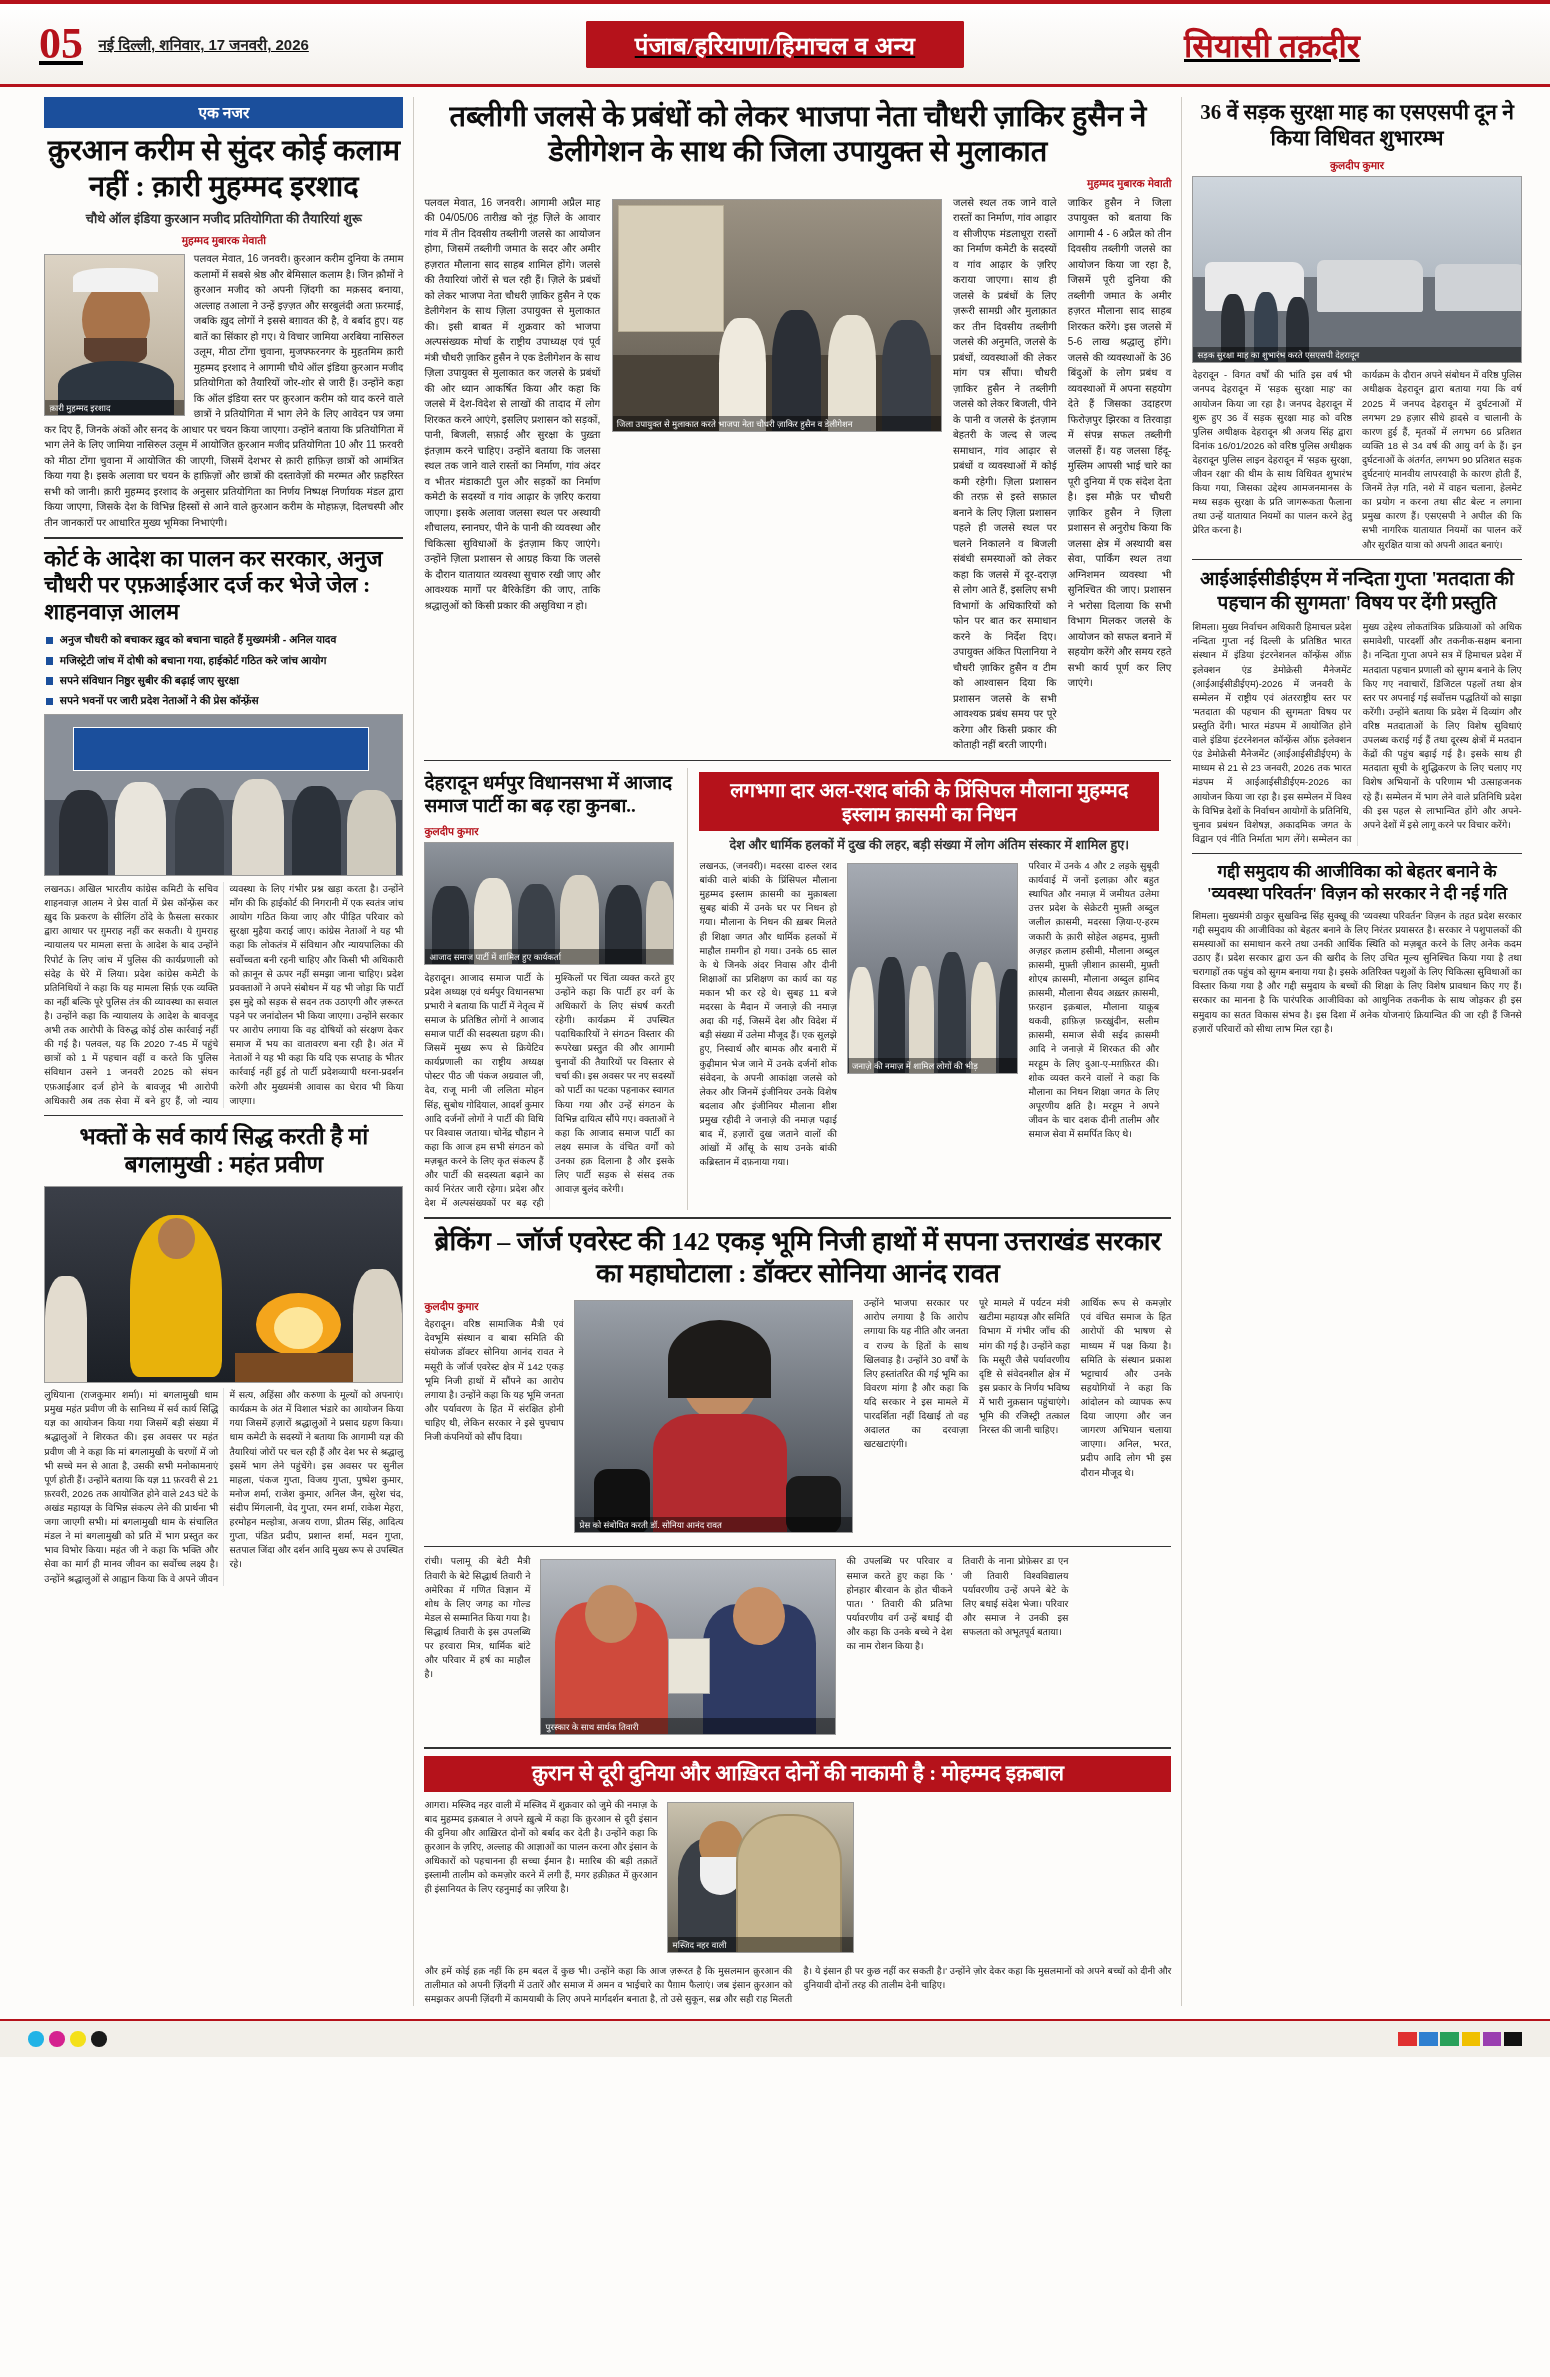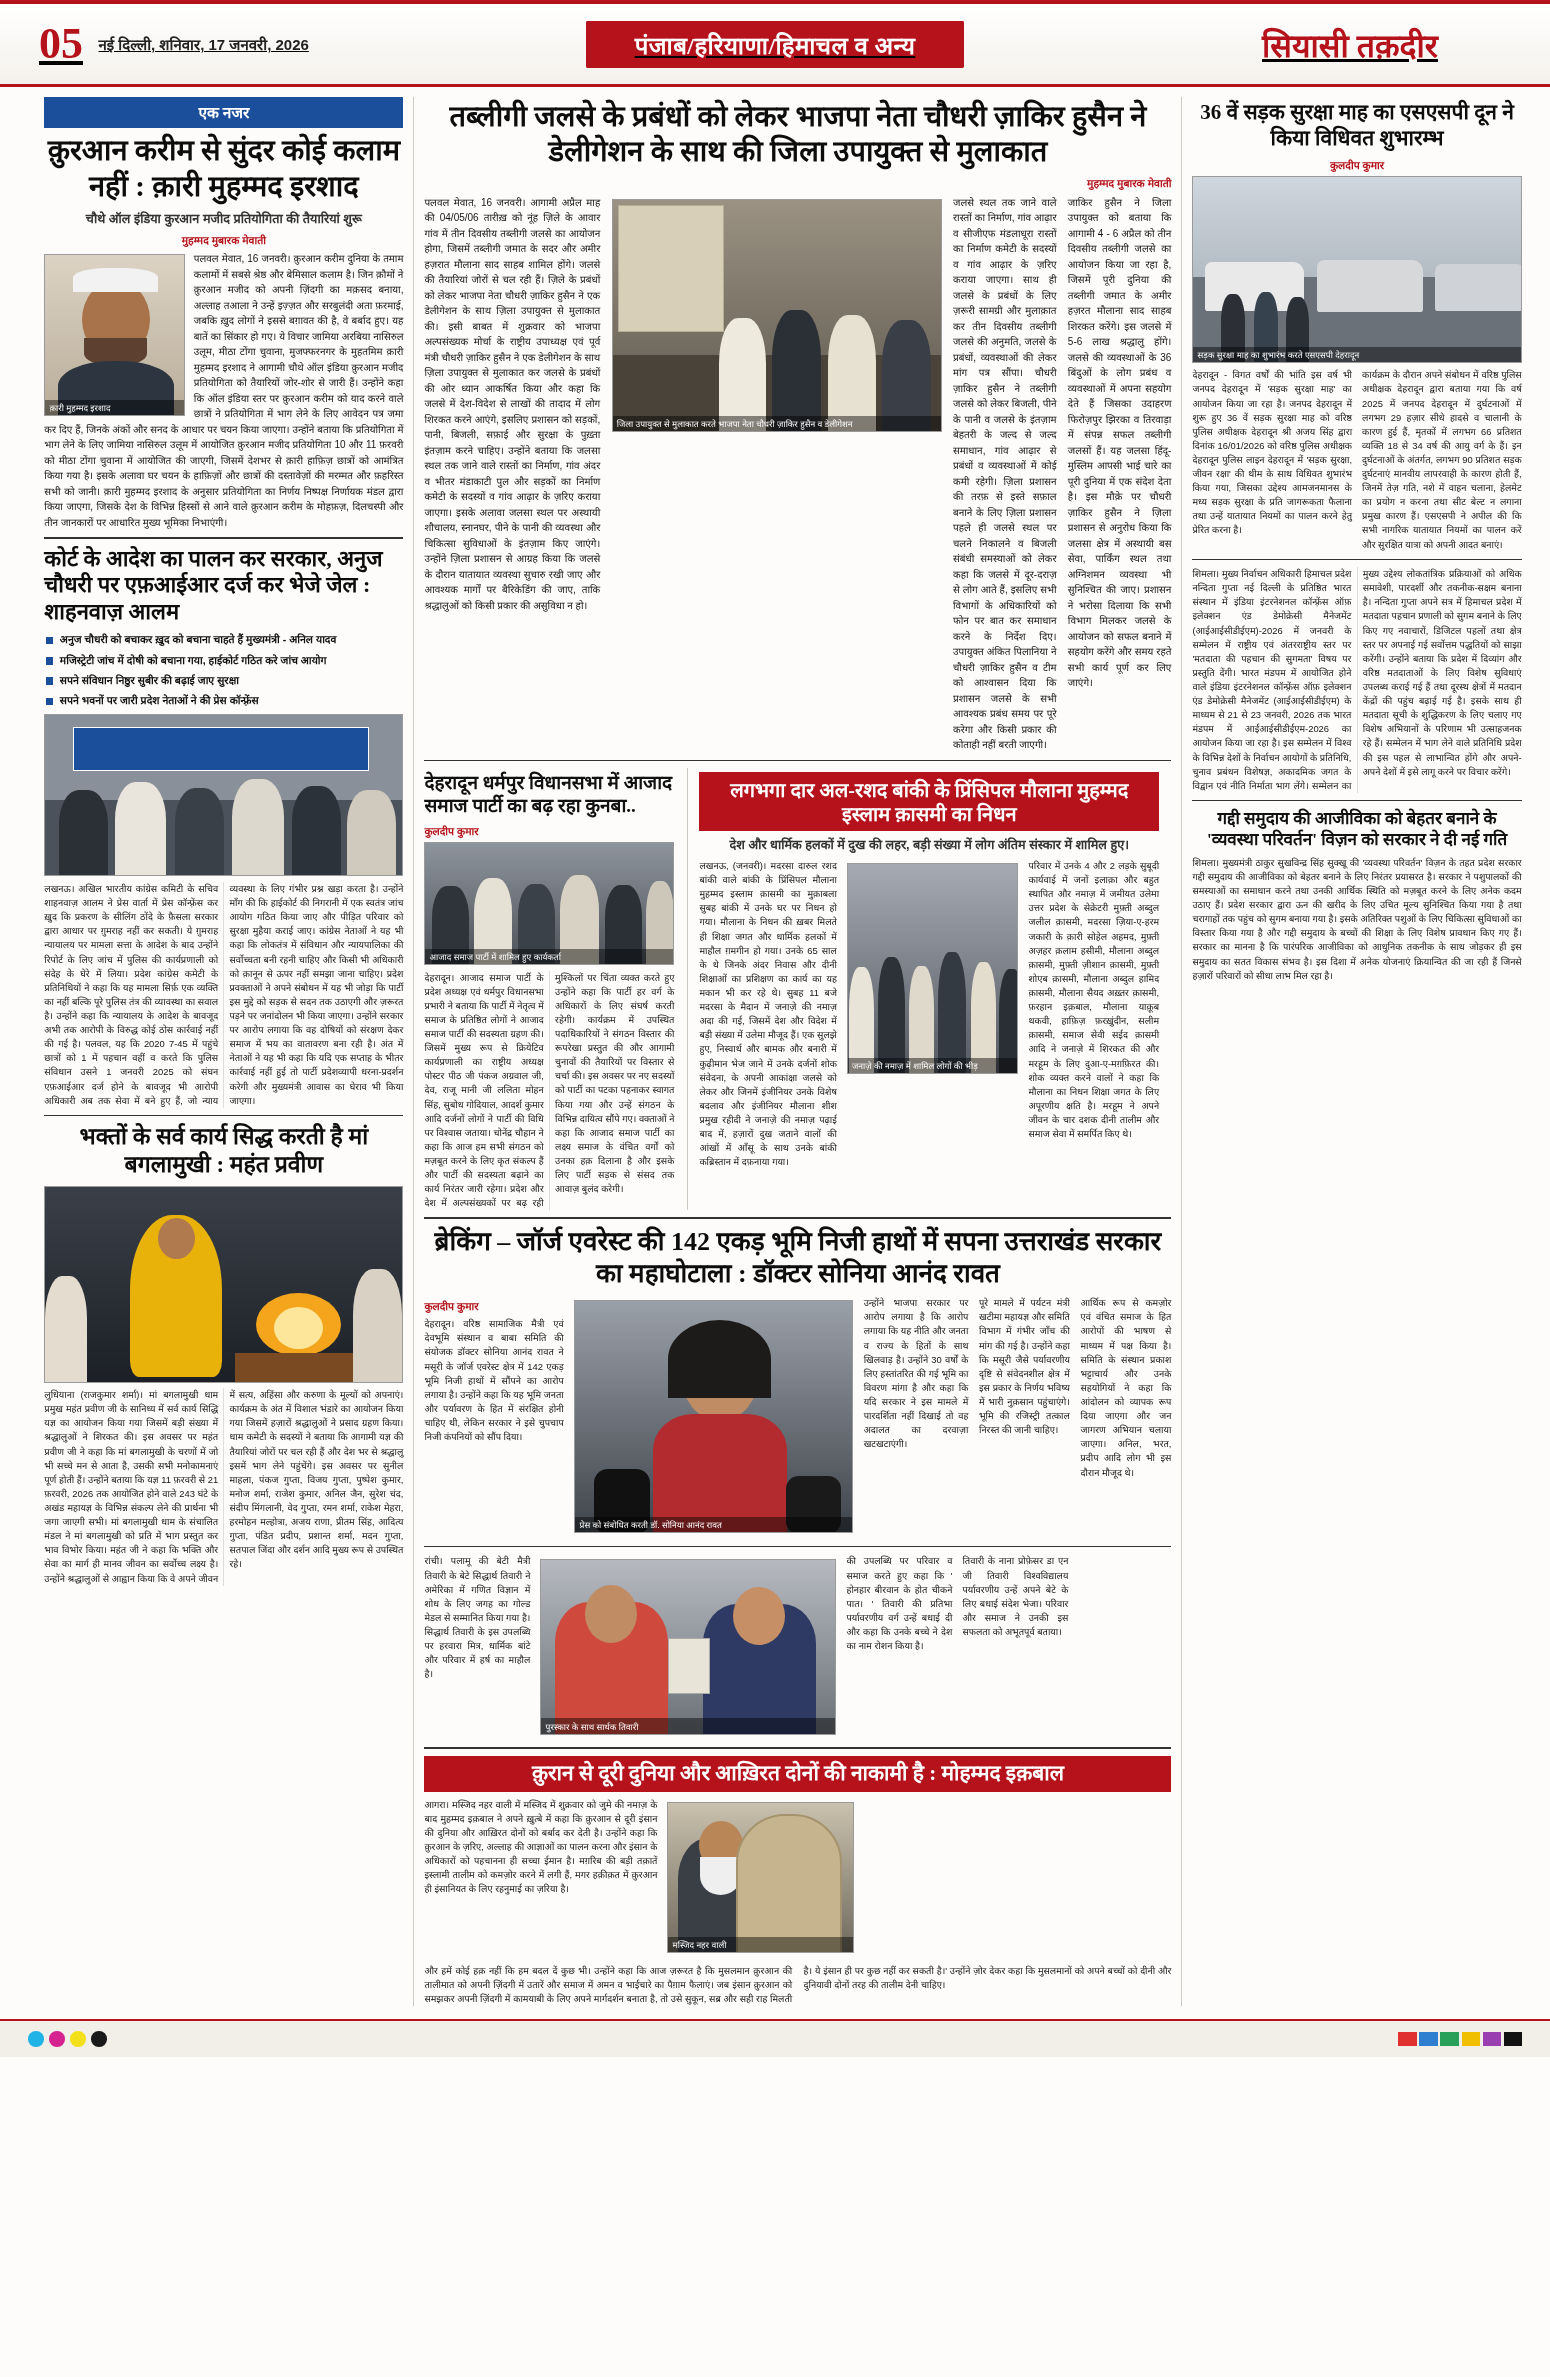--- a/index.html
+++ b/index.html
@@ -35,21 +35,21 @@
   .mh-date { font-size: 15px; color:#222; font-weight:bold; }
   .mh-center {
     flex:1; display:flex; align-items:center; justify-content:center;
   }
   .mh-center-inner {
     background:#b5121b; color:#fff; font-size:24px; font-weight:bold;
     padding: 7px 49px; border-radius: 1.4px; letter-spacing:0.4px;
     font-family:"Liberation Serif", serif;
   }
   .mh-right {
-    width: 366px; display:flex; align-items:center; justify-content:center;
+    width: 366px; display:flex; align-items:center; justify-content:flex-start;
     padding-right: 34px;
   }
   .mh-logo {
     font-size: 32px; font-weight:bold; color:#b5121b;
     font-family:"Liberation Serif", serif;
   }
   .top-rule { height:4.2px; background:#b5121b; }
 
   
   .content {
@@ -396,20 +396,21 @@
         </div>
         <div style="display:flex;gap:10px;">
           <div class="body-text small" style="flex:1;">देहरादून - विगत वर्षों की भांति इस वर्ष भी जनपद देहरादून में 'सड़क सुरक्षा माह' का आयोजन किया जा रहा है। जनपद देहरादून में शुरू हुए 36 वें सड़क सुरक्षा माह को वरिष्ठ पुलिस अधीक्षक देहरादून श्री अजय सिंह द्वारा दिनांक 16/01/2026 को वरिष्ठ पुलिस अधीक्षक देहरादून पुलिस लाइन देहरादून में 'सड़क सुरक्षा, जीवन रक्षा' की थीम के साथ विधिवत शुभारंभ किया गया, जिसका उद्देश्य आमजनमानस के मध्य सड़क सुरक्षा के प्रति जागरूकता फैलाना तथा उन्हें यातायात नियमों का पालन करने हेतु प्रेरित करना है।</div>
           <div class="body-text small" style="flex:1;">कार्यक्रम के दौरान अपने संबोधन में वरिष्ठ पुलिस अधीक्षक देहरादून द्वारा बताया गया कि वर्ष 2025 में जनपद देहरादून में दुर्घटनाओं में लगभग 29 हज़ार सीधे हादसे व चालानी के कारण हुई हैं, मृतकों में लगभग 66 प्रतिशत व्यक्ति 18 से 34 वर्ष की आयु वर्ग के हैं। इन दुर्घटनाओं के अंतर्गत, लगभग 90 प्रतिशत सड़क दुर्घटनाएं मानवीय लापरवाही के कारण होती हैं, जिनमें तेज़ गति, नशे में वाहन चलाना, हेलमेट का प्रयोग न करना तथा सीट बेल्ट न लगाना प्रमुख कारण हैं। एसएसपी ने अपील की कि सभी नागरिक यातायात नियमों का पालन करें और सुरक्षित यात्रा को अपनी आदत बनाएं।</div>
         </div>
       </article>
 
       <div class="blockline"></div>
 
       <article>
+        <h3 class="hl" style="font-size:19px;">आईआईसीडीईएम में नन्दिता गुप्ता 'मतदाता की पहचान की सुगमता' विषय पर देंगी प्रस्तुति</h3>
         <div class="body-text small cols2">शिमला। मुख्य निर्वाचन अधिकारी हिमाचल प्रदेश नन्दिता गुप्ता नई दिल्ली के प्रतिष्ठित भारत संस्थान में इंडिया इंटरनेशनल कॉन्फ़्रेंस ऑफ़ इलेक्शन एंड डेमोक्रेसी मैनेजमेंट (आईआईसीडीईएम)-2026 में जनवरी के सम्मेलन में राष्ट्रीय एवं अंतरराष्ट्रीय स्तर पर 'मतदाता की पहचान की सुगमता' विषय पर प्रस्तुति देंगी। भारत मंडपम में आयोजित होने वाले इंडिया इंटरनेशनल कॉन्फ़्रेंस ऑफ़ इलेक्शन एंड डेमोक्रेसी मैनेजमेंट (आईआईसीडीईएम) के माध्यम से 21 से 23 जनवरी, 2026 तक भारत मंडपम में आईआईसीडीईएम-2026 का आयोजन किया जा रहा है। इस सम्मेलन में विश्व के विभिन्न देशों के निर्वाचन आयोगों के प्रतिनिधि, चुनाव प्रबंधन विशेषज्ञ, अकादमिक जगत के विद्वान एवं नीति निर्माता भाग लेंगे। सम्मेलन का मुख्य उद्देश्य लोकतांत्रिक प्रक्रियाओं को अधिक समावेशी, पारदर्शी और तकनीक-सक्षम बनाना है। नन्दिता गुप्ता अपने सत्र में हिमाचल प्रदेश में मतदाता पहचान प्रणाली को सुगम बनाने के लिए किए गए नवाचारों, डिजिटल पहलों तथा क्षेत्र स्तर पर अपनाई गई सर्वोत्तम पद्धतियों को साझा करेंगी। उन्होंने बताया कि प्रदेश में दिव्यांग और वरिष्ठ मतदाताओं के लिए विशेष सुविधाएं उपलब्ध कराई गई हैं तथा दूरस्थ क्षेत्रों में मतदान केंद्रों की पहुंच बढ़ाई गई है। इसके साथ ही मतदाता सूची के शुद्धिकरण के लिए चलाए गए विशेष अभियानों के परिणाम भी उत्साहजनक रहे हैं। सम्मेलन में भाग लेने वाले प्रतिनिधि प्रदेश की इस पहल से लाभान्वित होंगे और अपने-अपने देशों में इसे लागू करने पर विचार करेंगे।</div>
       </article>
 
       <div class="blockline"></div>
 
       <article>
         <h4 class="hl" style="font-size:17px;">गद्दी समुदाय की आजीविका को बेहतर बनाने के 'व्यवस्था परिवर्तन' विज़न को सरकार ने दी नई गति</h4>
         <div class="body-text small">शिमला। मुख्यमंत्री ठाकुर सुखविन्द्र सिंह सुक्खू की 'व्यवस्था परिवर्तन' विज़न के तहत प्रदेश सरकार गद्दी समुदाय की आजीविका को बेहतर बनाने के लिए निरंतर प्रयासरत है। सरकार ने पशुपालकों की समस्याओं का समाधान करने तथा उनकी आर्थिक स्थिति को मज़बूत करने के लिए अनेक कदम उठाए हैं। प्रदेश सरकार द्वारा ऊन की खरीद के लिए उचित मूल्य सुनिश्चित किया गया है तथा चरागाहों तक पहुंच को सुगम बनाया गया है। इसके अतिरिक्त पशुओं के लिए चिकित्सा सुविधाओं का विस्तार किया गया है और गद्दी समुदाय के बच्चों की शिक्षा के लिए विशेष प्रावधान किए गए हैं। सरकार का मानना है कि पारंपरिक आजीविका को आधुनिक तकनीक के साथ जोड़कर ही इस समुदाय का सतत विकास संभव है। इस दिशा में अनेक योजनाएं क्रियान्वित की जा रही हैं जिनसे हज़ारों परिवारों को सीधा लाभ मिल रहा है।</div>
       </article>
 

